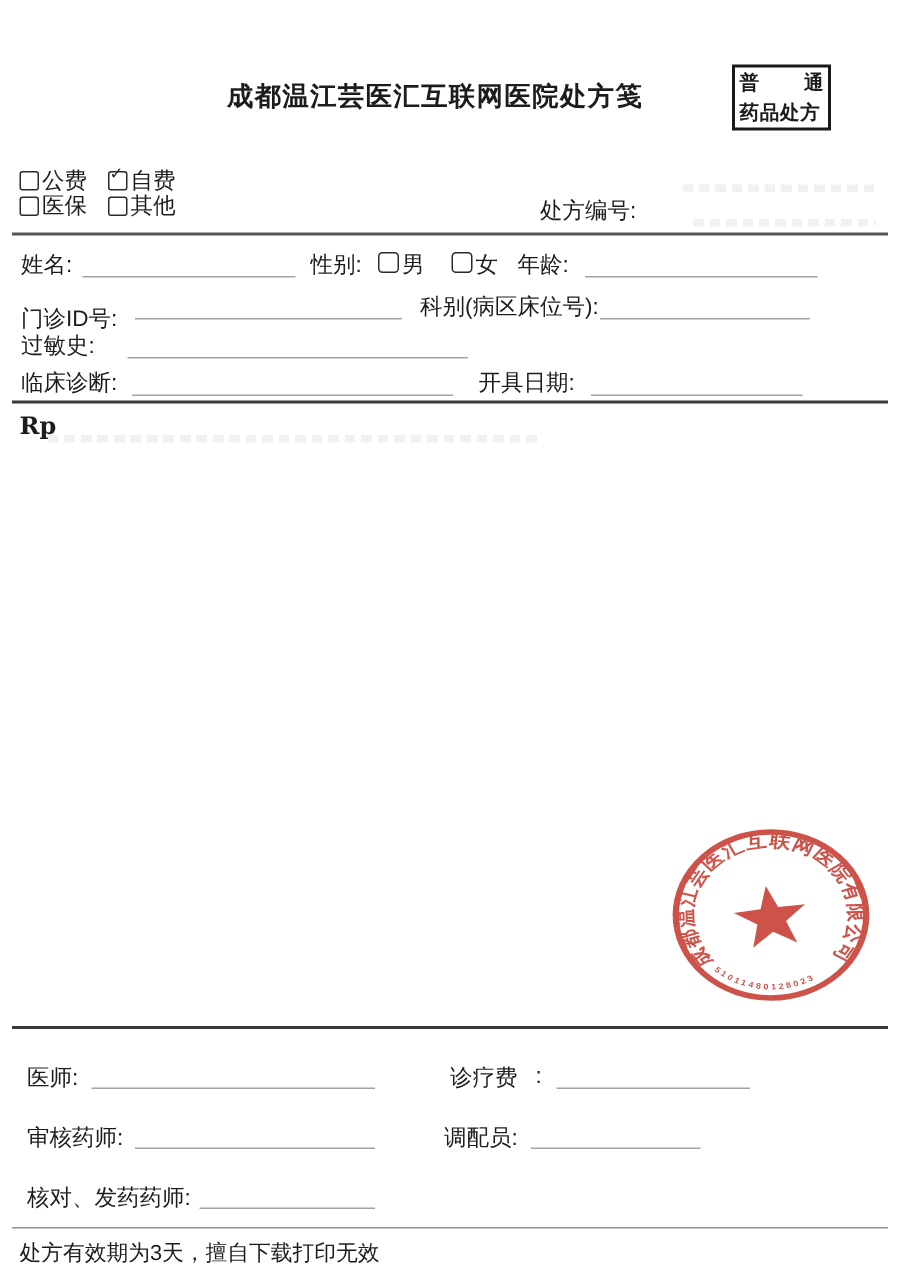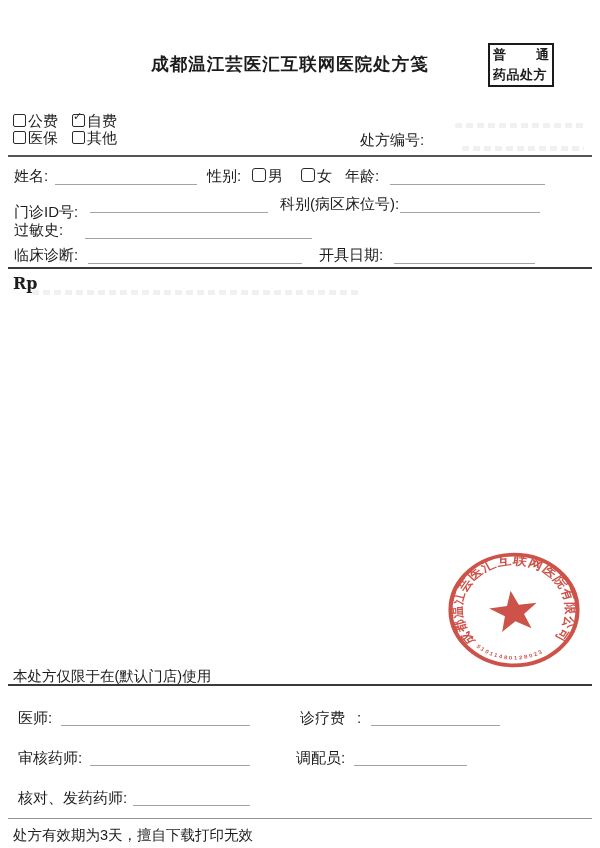--- a/index.html
+++ b/index.html
@@ -129,21 +129,20 @@
     <circle cx="75" cy="75" r="68" fill="none" stroke="#c5352b" stroke-width="4.5"></circle>
     <polygon fill="#c5352b" points="71.3,51.2 80.1,68.4 99.3,66.2 85.7,79.9 93.8,97.5 76.5,88.7 62.3,101.9 65.3,82.7 48.4,73.3 67.5,70.2"></polygon>
     <text font-size="15" font-weight="bold" fill="#c5352b" letter-spacing="1" font-family="Liberation Sans, sans-serif">
       <textPath href="#txtArc" startOffset="2">成都温江芸医汇互联网医院有限公司</textPath>
     </text>
     <text font-size="6.5" font-weight="bold" fill="#c5352b" letter-spacing="2" font-family="Liberation Sans, sans-serif">
       <textPath href="#numArc" startOffset="14">51011480128023</textPath>
     </text>
   </svg>
 
-  <div class="abs note" style="left:13px;top:667px;">本处方仅限于在(默认门店)使用</div>
   <div class="abs hline dark" style="left:8px;top:684px;width:584px;"></div>
 
   <div class="abs lbl" style="left:18px;top:709px;">医师:</div>
   <div class="abs ul" style="left:61px;top:725px;width:189px;"></div>
   <div class="abs lbl" style="left:300px;top:709px;text-align:right;">诊疗费</div>
   <div class="abs lbl" style="left:357px;top:709px;">:</div>
   <div class="abs ul" style="left:371px;top:725px;width:129px;"></div>
 
   <div class="abs lbl" style="left:18px;top:749px;">审核药师:</div>
   <div class="abs ul" style="left:90px;top:765px;width:160px;"></div>

